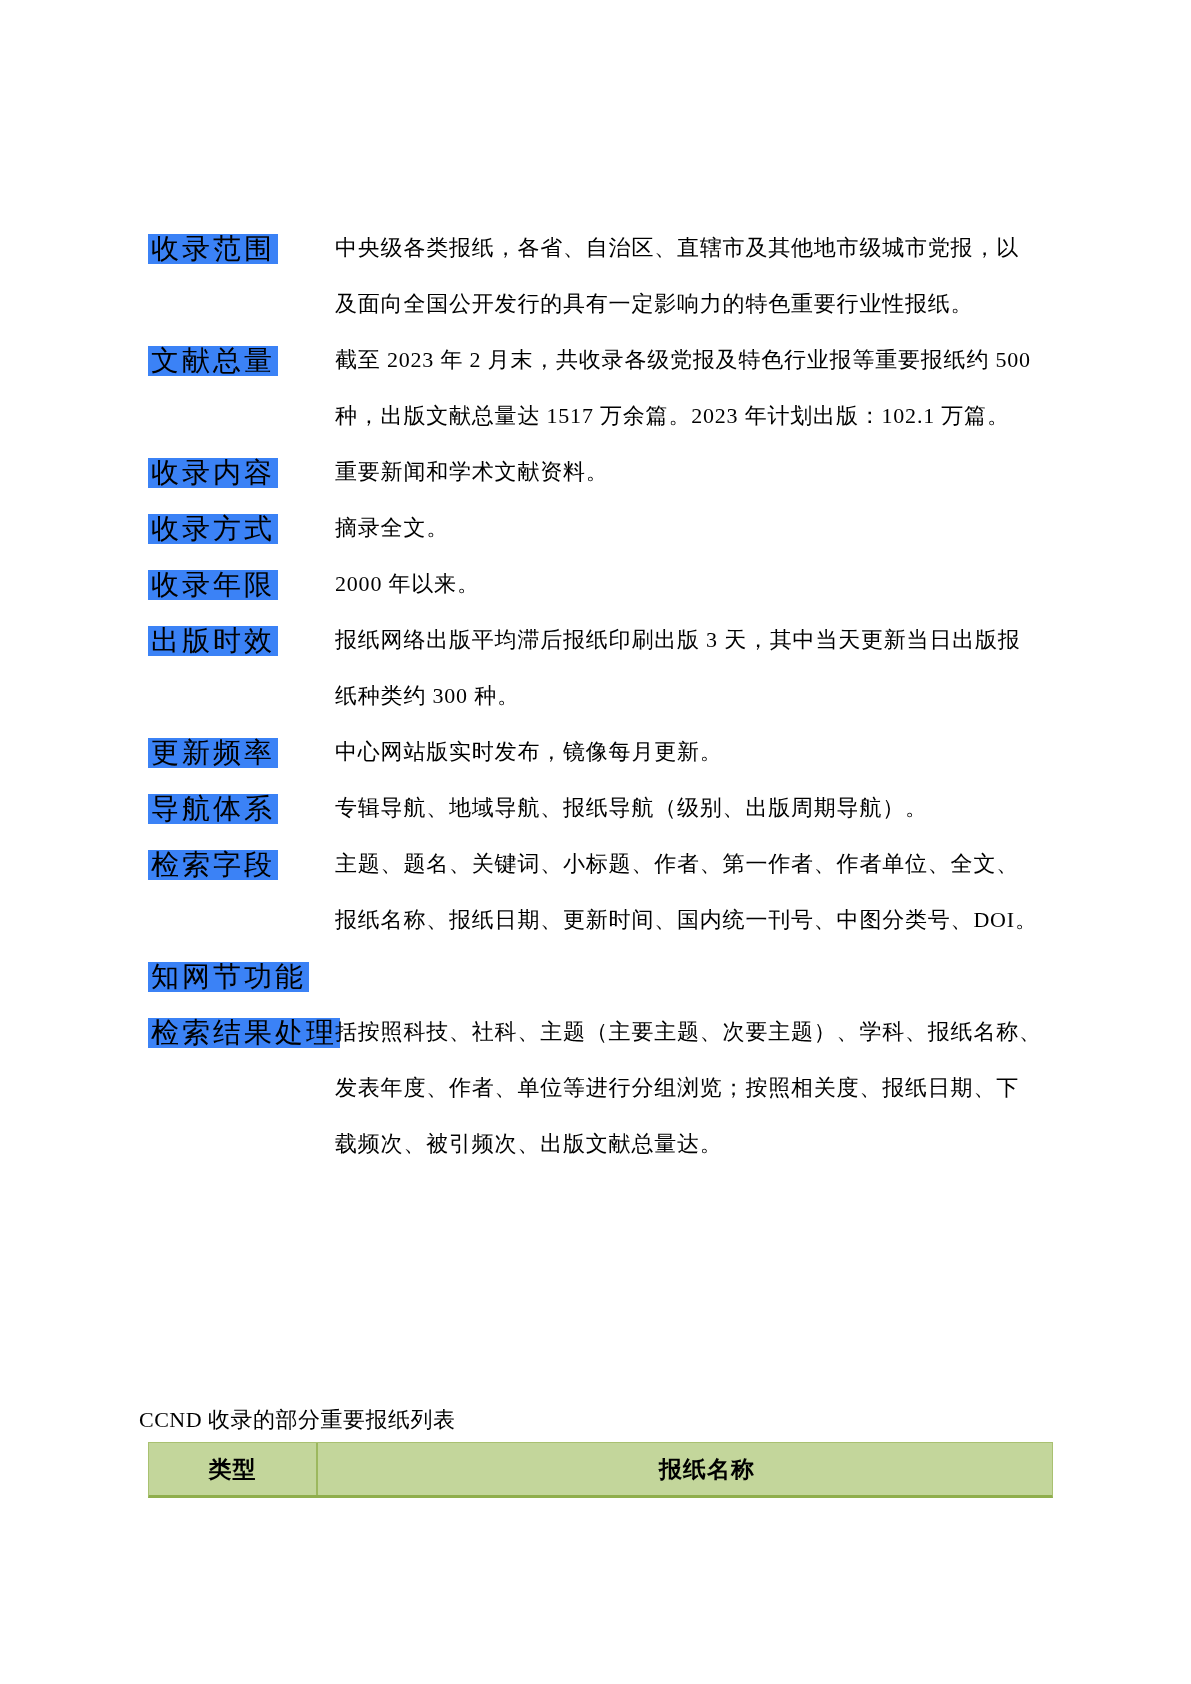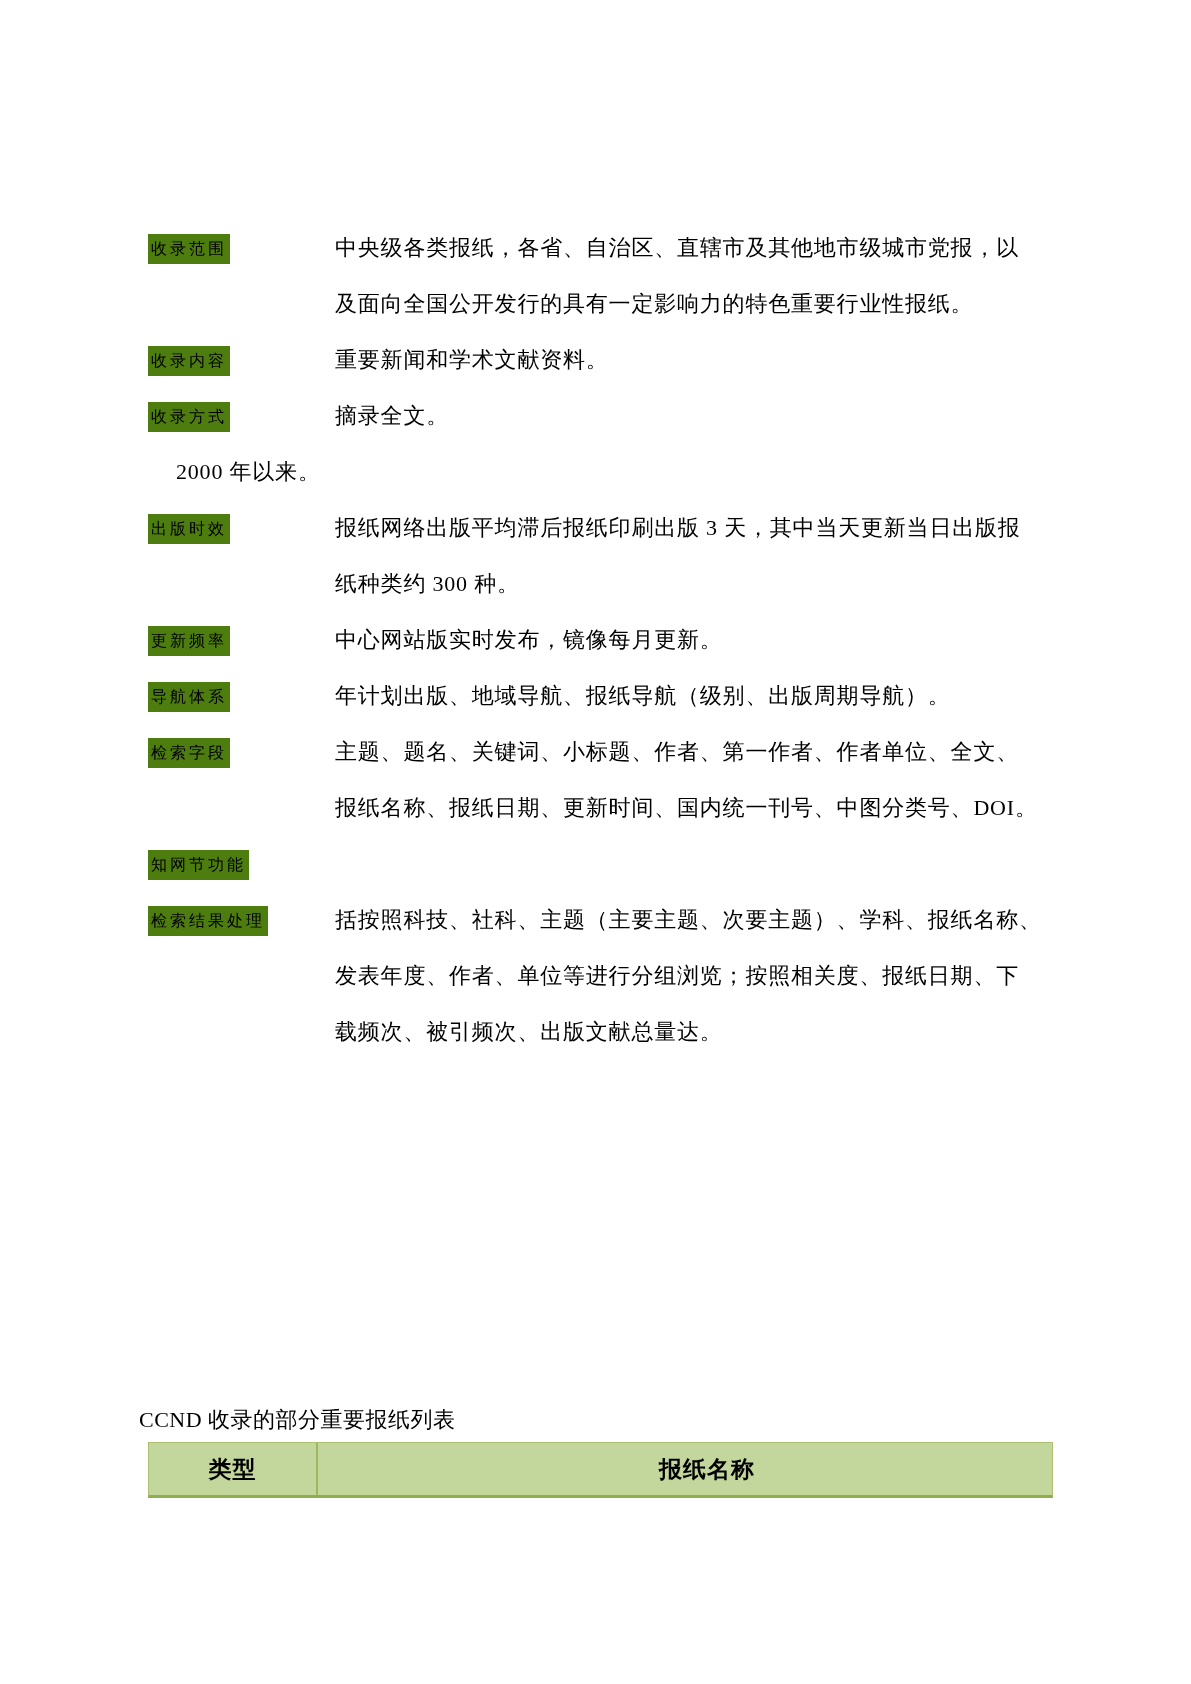--- a/index.html
+++ b/index.html
@@ -29,25 +29,25 @@
   }
   .label-cell {
     width: 159px;
     flex: 0 0 159px;
     height: 56px;
     line-height: 56px;
     white-space: nowrap;
   }
   .label-hl {
     display: inline-block;
-    background: #4d7c0f;
+    background: #3b82f6;
     line-height: 30px;
     height: 30px;
     padding: 0 3px;
-    font-size: 16px;
+    font-size: 28px;
     letter-spacing: 3px;
     vertical-align: middle;
   }
   .content-cell {
     flex: 1 1 auto;
     min-width: 0;
   }
   .content-line {
     height: 56px;
     line-height: 56px;
@@ -112,40 +112,52 @@
     <div class="def-row">
       <div class="label-cell">
         <span class="label-hl">收录范围</span>
       </div>
       <div class="content-cell">
         <div class="content-line">中央级各类报纸，各省、自治区、直辖市及其他地市级城市党报，以</div>
         <div class="content-line">及面向全国公开发行的具有一定影响力的特色重要行业性报纸。</div>
       </div>
     </div>
 
+    <div class="def-row">
+      <div class="label-cell">
+        <span class="label-hl">文献总量</span>
+      </div>
+      <div class="content-cell">
+        <div class="content-line">截至 2023 年 2 月末，共收录各级党报及特色行业报等重要报纸约 500</div>
+        <div class="content-line">种，出版文献总量达 1517 万余篇。2023 年计划出版：102.1 万篇。</div>
+      </div>
+    </div>
 
     <div class="def-row">
       <div class="label-cell">
         <span class="label-hl">收录内容</span>
       </div>
       <div class="content-cell">
         <div class="content-line">重要新闻和学术文献资料。</div>
       </div>
     </div>
 
     <div class="def-row">
       <div class="label-cell">
         <span class="label-hl">收录方式</span>
       </div>
       <div class="content-cell">
         <div class="content-line">摘录全文。</div>
       </div>
     </div>
 
     <div class="def-row">
+      <div class="label-cell">
+        <span class="label-hl">收录年限</span>
+      </div>
       <div class="content-cell">
         <div class="content-line">2000 年以来。</div>
       </div>
     </div>
 
     <div class="def-row">
       <div class="label-cell">
         <span class="label-hl">出版时效</span>
       </div>
       <div class="content-cell">
@@ -161,21 +173,21 @@
       <div class="content-cell">
         <div class="content-line">中心网站版实时发布，镜像每月更新。</div>
       </div>
     </div>
 
     <div class="def-row">
       <div class="label-cell">
         <span class="label-hl">导航体系</span>
       </div>
       <div class="content-cell">
-        <div class="content-line">年计划出版、地域导航、报纸导航（级别、出版周期导航）。</div>
+        <div class="content-line">专辑导航、地域导航、报纸导航（级别、出版周期导航）。</div>
       </div>
     </div>
 
     <div class="def-row">
       <div class="label-cell">
         <span class="label-hl">检索字段</span>
       </div>
       <div class="content-cell">
         <div class="content-line">主题、题名、关键词、小标题、作者、第一作者、作者单位、全文、</div>
         <div class="content-line">报纸名称、报纸日期、更新时间、国内统一刊号、中图分类号、DOI。</div>

